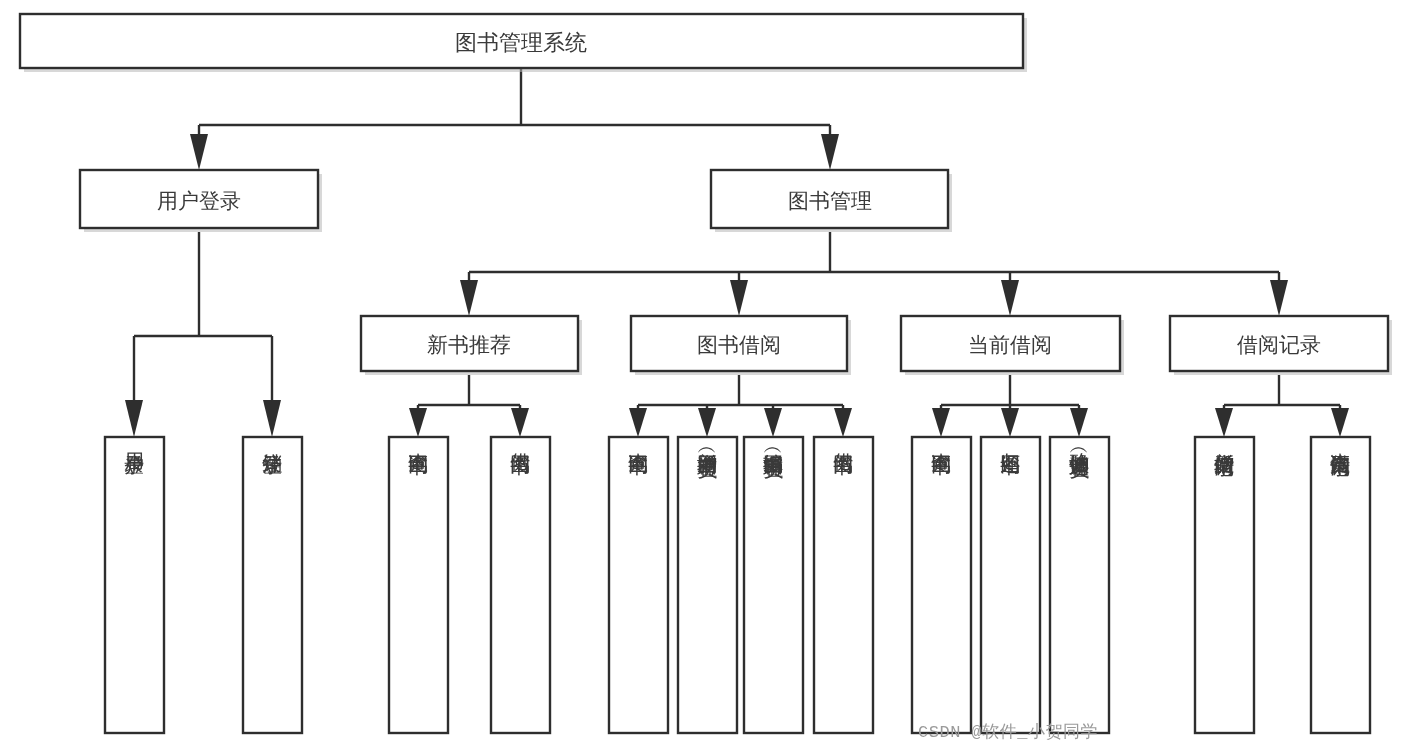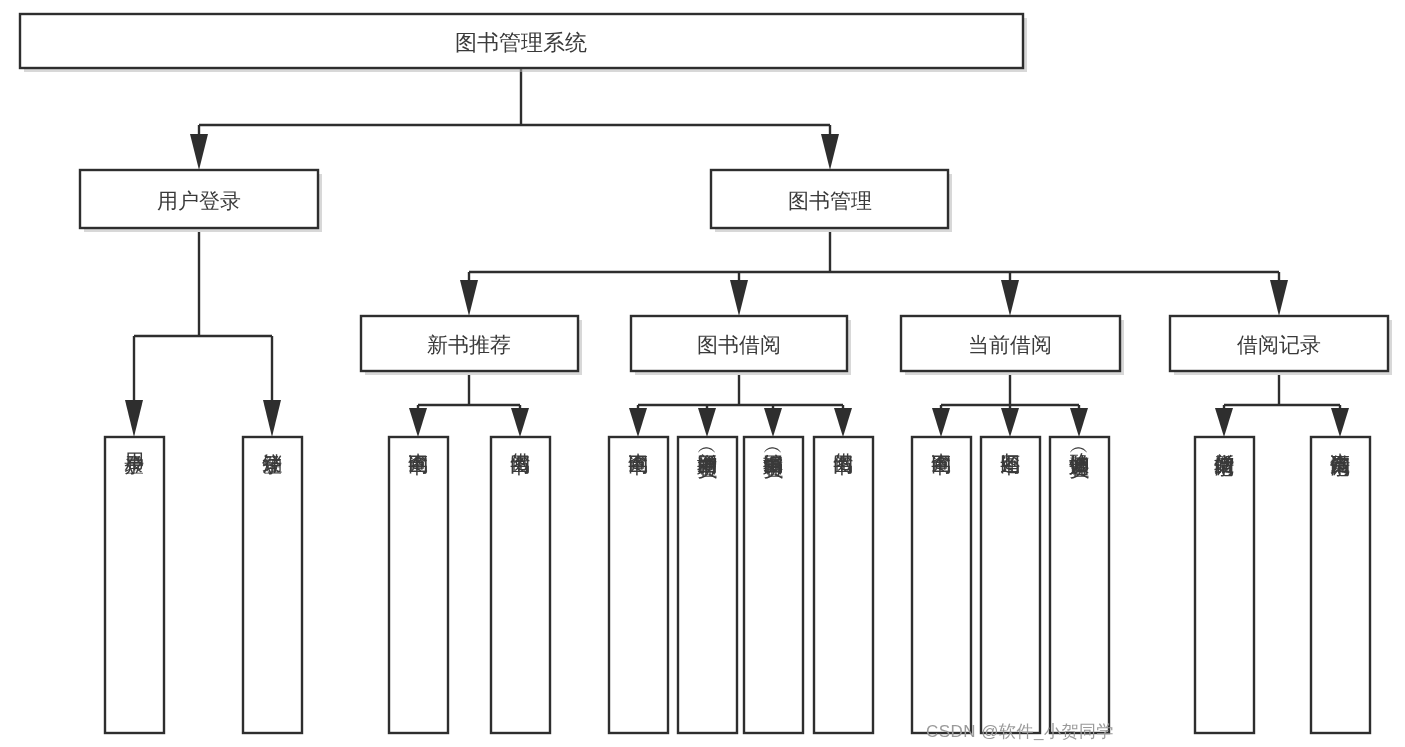--- a/index.html
+++ b/index.html
@@ -71,23 +71,23 @@
     line-height: 1.13;
     color: #3a3a3a;
     writing-mode: vertical-rl;
     text-orientation: upright;
     letter-spacing: 1px;
     white-space: nowrap;
     text-align: center;
   }
   .watermark {
     position: absolute;
-    right: 0;
+    right: 16px;
     bottom: 4px;
-    font-family: Liberation Sans, sans-serif;
+    font-family: Liberation Mono, monospace;
     font-size: 17px;
     color: #9a9a9a;
     letter-spacing: 0.5px;
     user-select: none;
   }
 </style>
 </head>
 <body>
 
 <div id="diagram-root">

